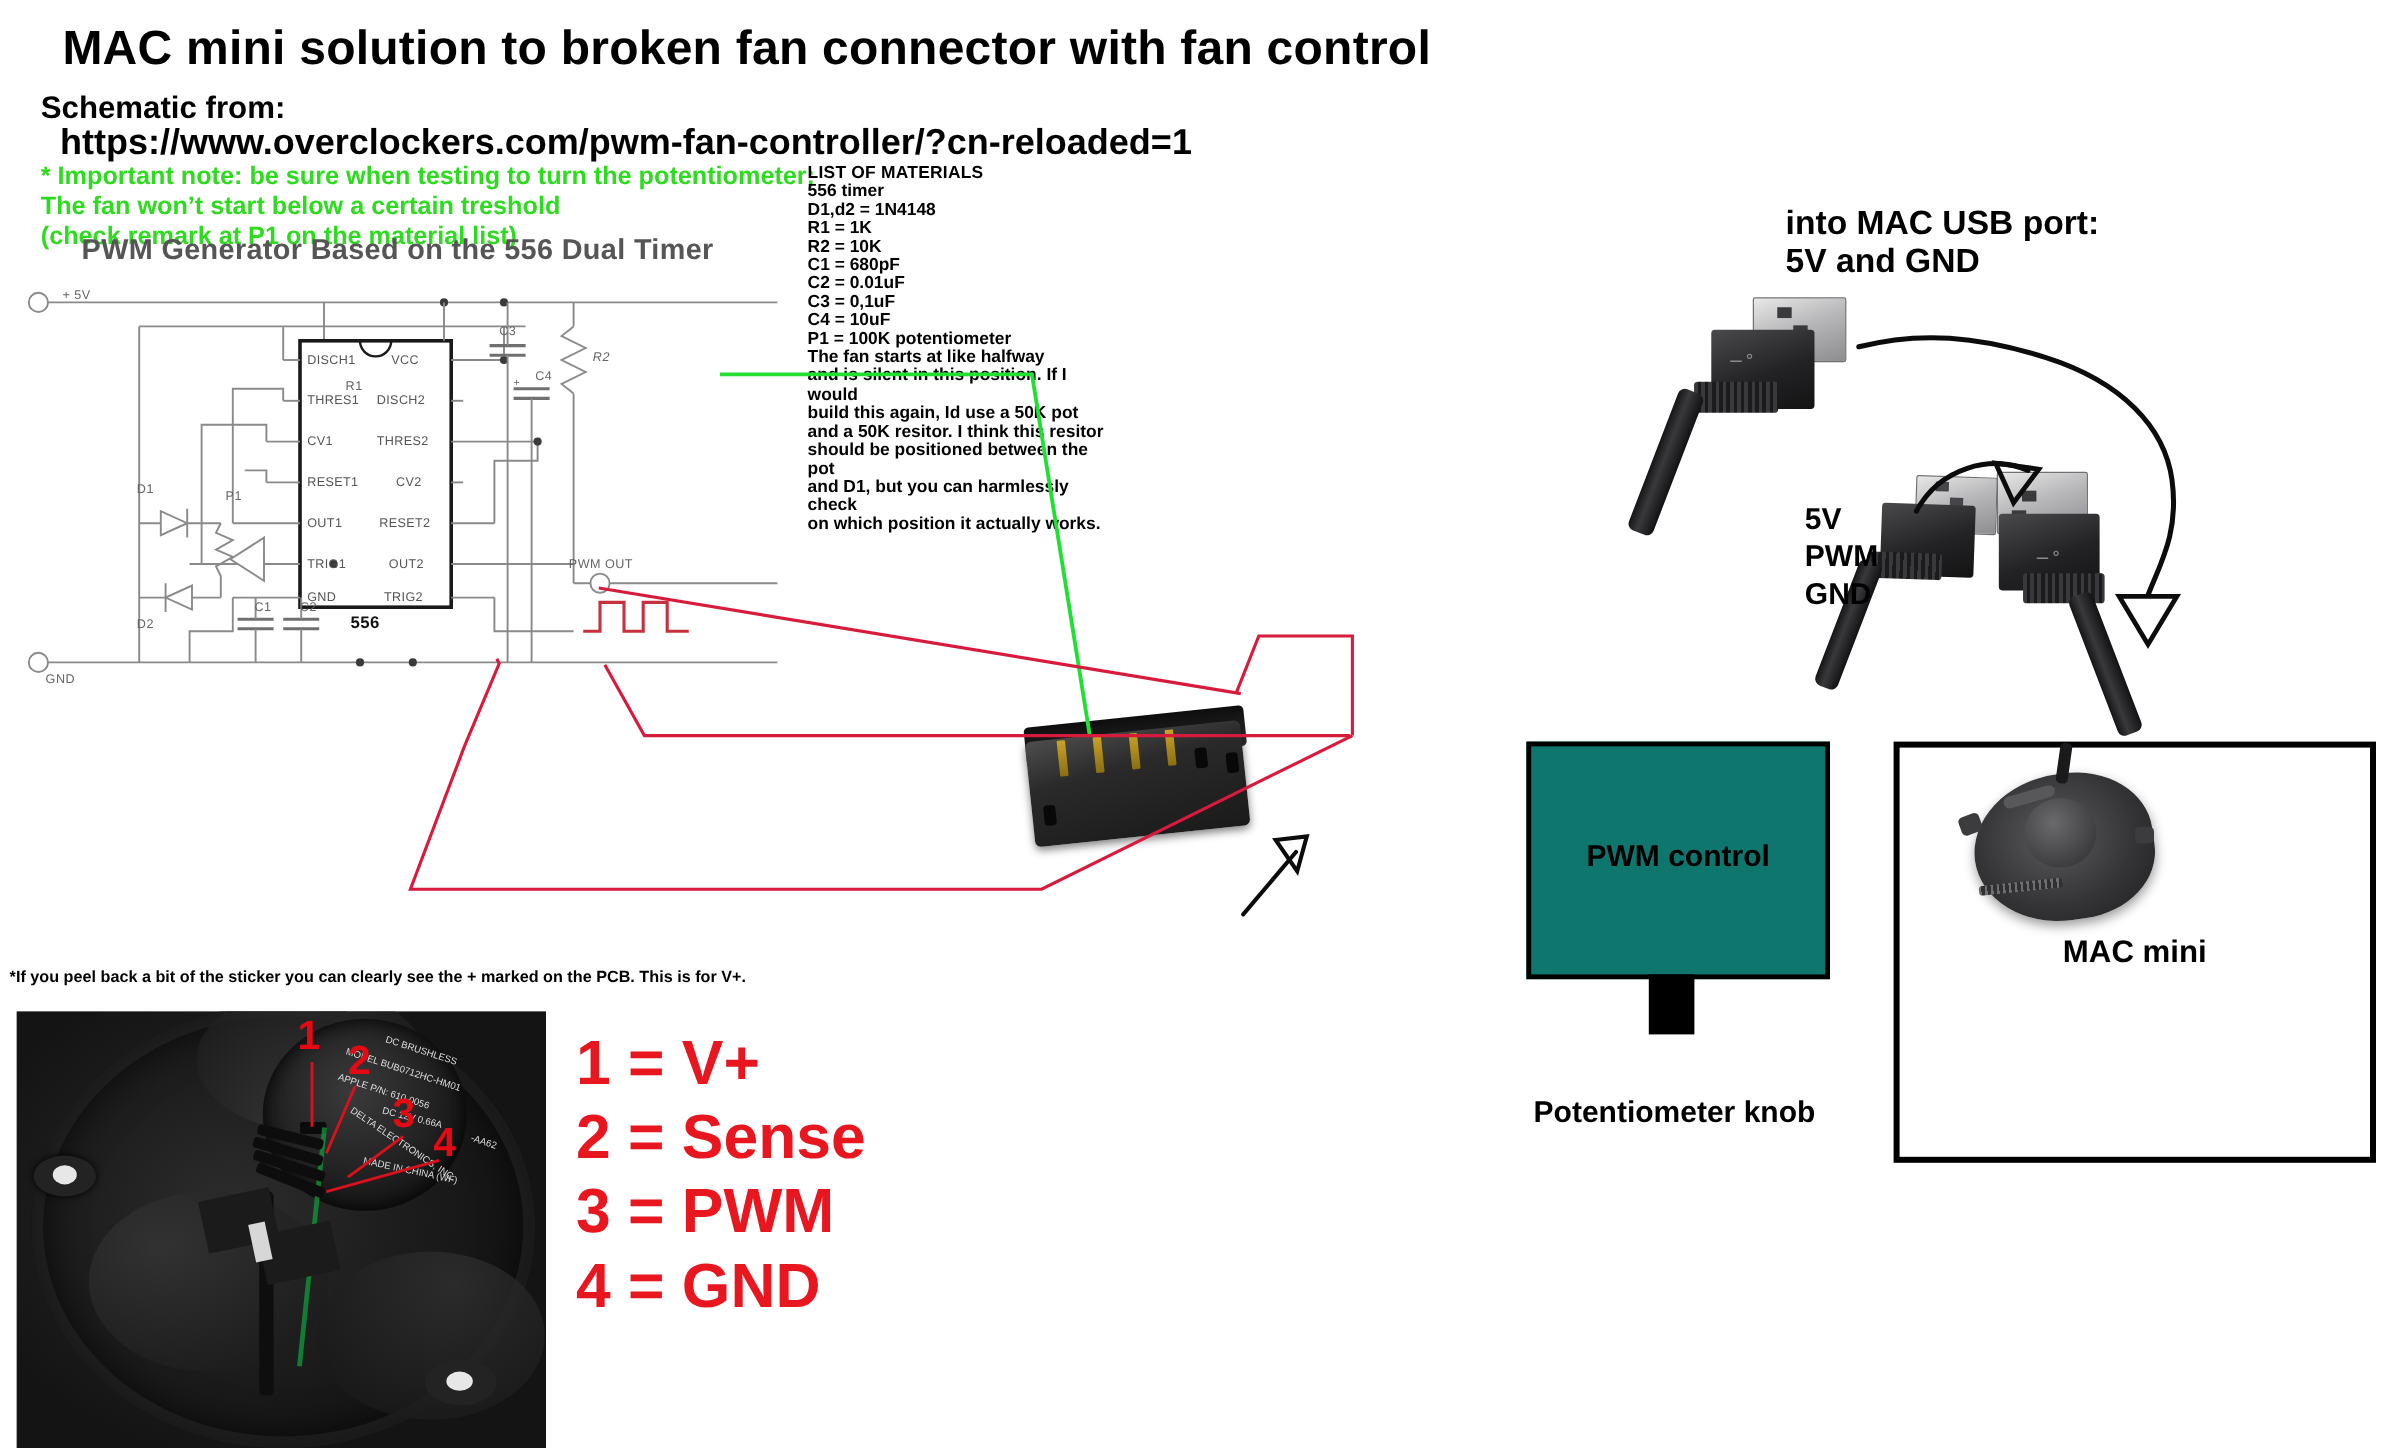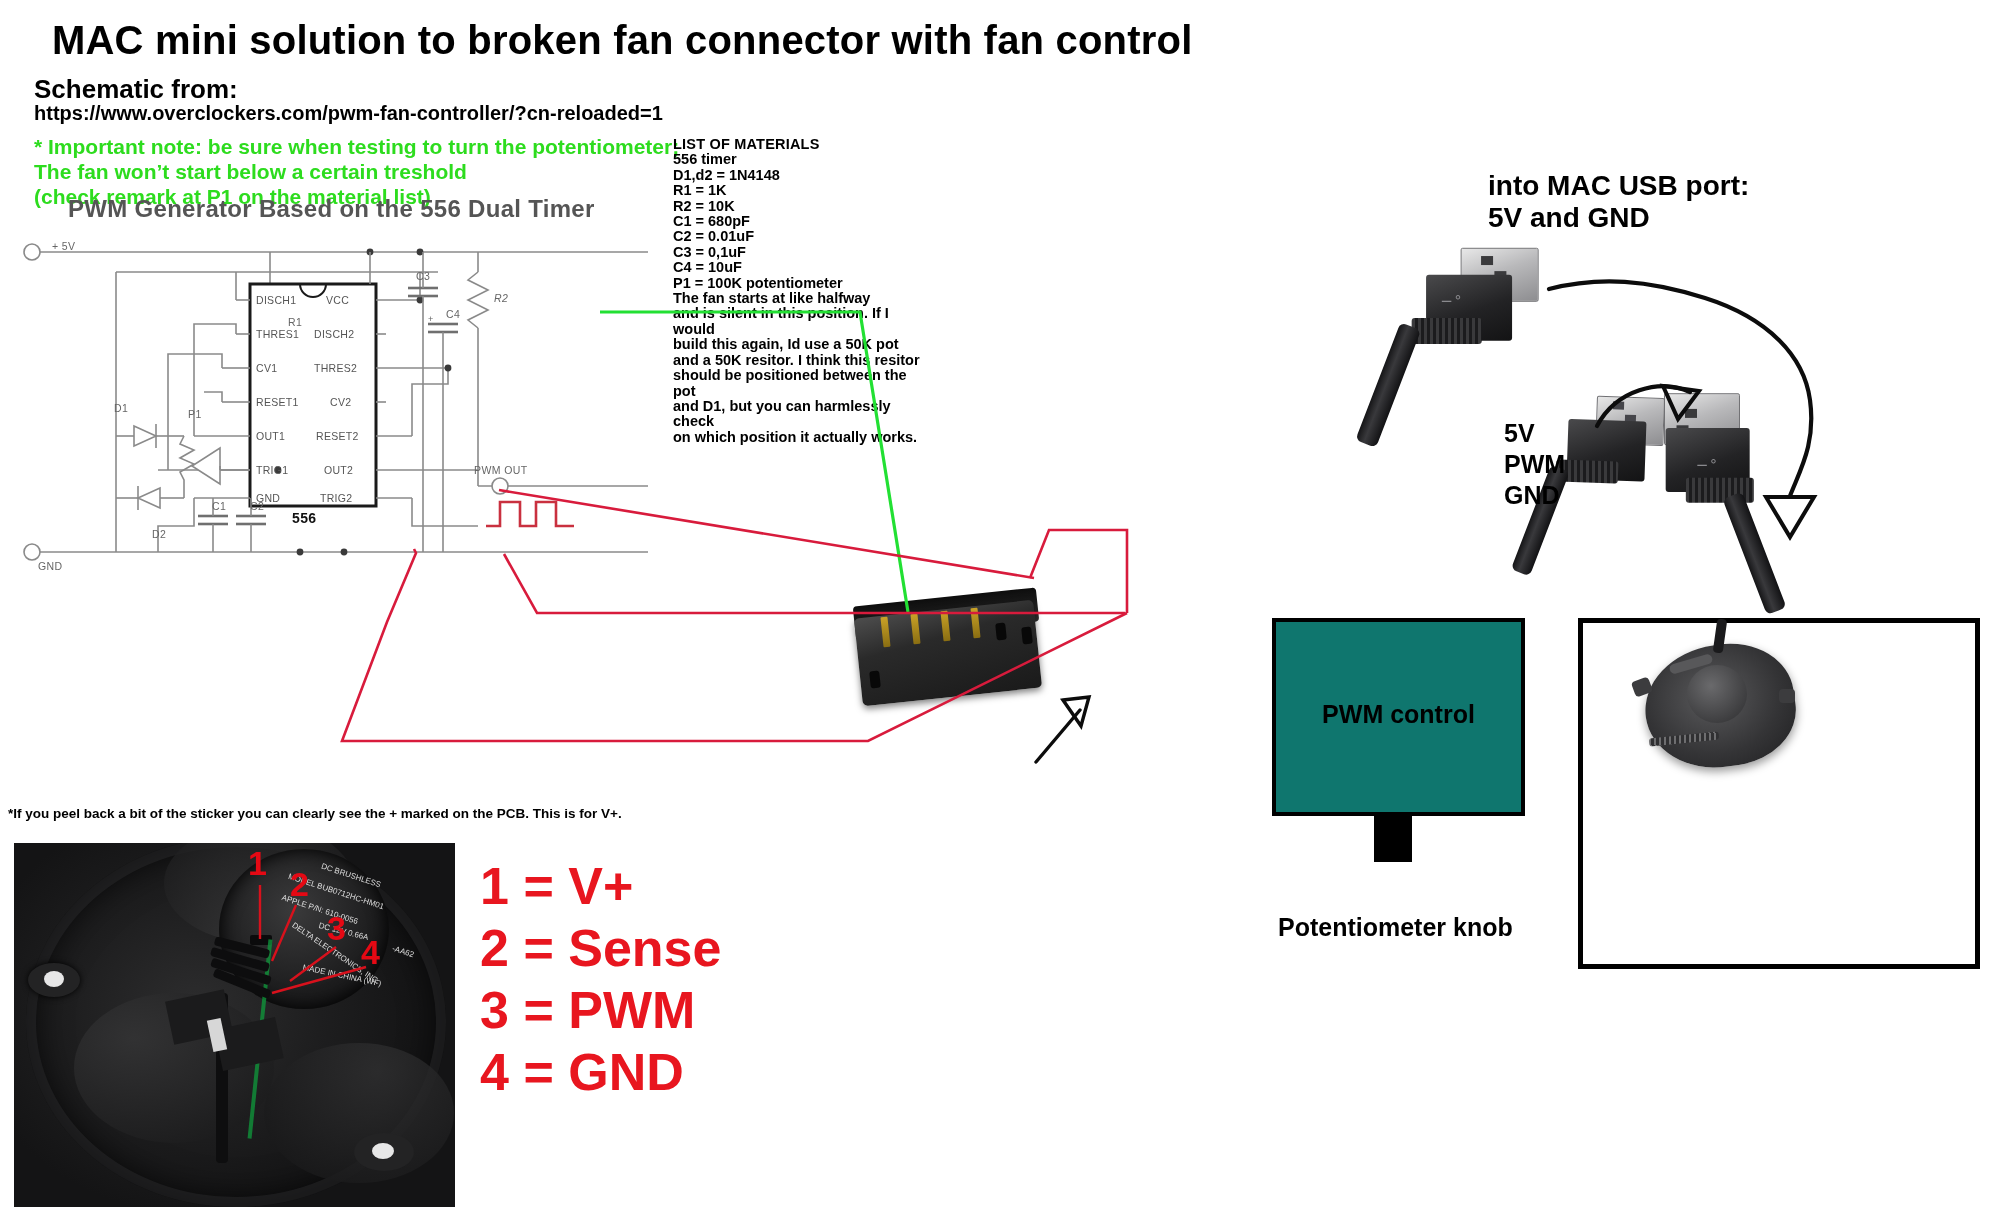--- a/index.html
+++ b/index.html
@@ -2,21 +2,21 @@
 <html><head>
 <meta charset="utf-8">
 <style>
   html,body{margin:0;padding:0;background:#fff;}
   body{width:2000px;height:1207px;position:relative;overflow:hidden;
        font-family:"Liberation Sans",sans-serif;color:#000;}
   .abs{position:absolute;}
   
   #doc-title{left:52px;top:18px;font-size:40px;font-weight:bold;letter-spacing:.2px;}
   #schematic-from-label{left:34px;top:74px;font-size:26px;font-weight:bold;}
-  #schematic-url{left:34px;top:102px;font-size:20px;font-weight:bold;}
+  #schematic-url{left:50px;top:102px;font-size:30px;font-weight:bold;}
   .note-green{color:#2ddc1e;font-size:21px;font-weight:bold;line-height:25px;}
   #note-line1{left:34px;top:134px;}
   #note-line2{left:34px;top:159px;}
   #note-line3{left:34px;top:184px;}
   
   #materials{left:673px;top:137px;font-size:14.5px;font-weight:bold;line-height:15.4px;width:250px;}
   #materials .mhead{letter-spacing:.2px;}
   
   #schematic{left:8px;top:196px;width:640px;height:420px;}
   #schematic-title{left:60px;top:-1px;font-size:24px;color:#555;font-weight:600;
@@ -236,21 +236,21 @@
   <div class="sch-lbl" style="left:30px;top:364px;">GND</div>
   <div class="sch-lbl" style="left:466px;top:268px;">PWM OUT</div>
   <div class="sch-lbl" style="left:284px;top:314px;font-size:14px;color:#111;font-weight:bold;">556</div>
   <div class="sch-lbl" style="left:280px;top:120px;">R1</div>
   <div class="sch-lbl" style="left:486px;top:96px;font-style:italic;">R2</div>
   <div class="sch-lbl" style="left:204px;top:304px;">C1</div>
   <div class="sch-lbl" style="left:242px;top:304px;">C2</div>
   <div class="sch-lbl" style="left:408px;top:74px;">C3</div>
   <div class="sch-lbl" style="left:438px;top:112px;">C4</div>
   <div class="sch-lbl" style="left:106px;top:206px;">D1</div>
-  <div class="sch-lbl" style="left:106px;top:332px;margin-left:38px;">D2</div>
+  <div class="sch-lbl" style="left:106px;top:318px;">D2</div>
   <div class="sch-lbl" style="left:180px;top:212px;">P1</div>
   <div class="sch-lbl" style="left:420px;top:118px;font-size:9px;">+</div>
 
   
   <div class="pinlbl" style="left:248px;top:98px;">DISCH1</div>
   <div class="pinlbl" style="left:248px;top:132px;">THRES1</div>
   <div class="pinlbl" style="left:248px;top:166px;">CV1</div>
   <div class="pinlbl" style="left:248px;top:200px;text-align:right;">RESET1</div>
   <div class="pinlbl" style="left:248px;top:234px;">OUT1</div>
   <div class="pinlbl" style="left:248px;top:268px;">TRIG1</div>
@@ -453,13 +453,14 @@
               background:#58585a;transform:rotate(-16deg);"></div>
   <div style="position:absolute;left:50px;top:56px;width:18px;height:16px;border-radius:4px;
               background:#3c3c3e;transform:rotate(-20deg);"></div>
   <div style="position:absolute;left:196px;top:66px;width:16px;height:14px;border-radius:4px;
               background:#3c3c3e;"></div>
   <div style="position:absolute;left:66px;top:112px;width:70px;height:8px;border-radius:3px;
               background:repeating-linear-gradient(90deg,#6e6e70 0 2px,#303032 2px 5px);
               transform:rotate(-6deg);"></div>
   <div style="position:absolute;left:132px;top:-4px;width:10px;height:34px;background:#1a1a1c;
               border-radius:4px;transform:rotate(8deg);"></div>
+  <div id="mac-box-label">MAC mini</div>
 </div>
 
 </body></html>

